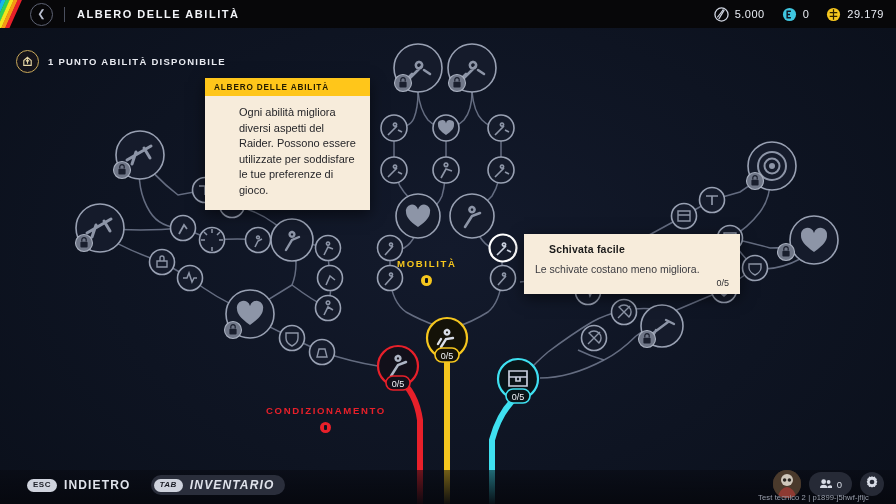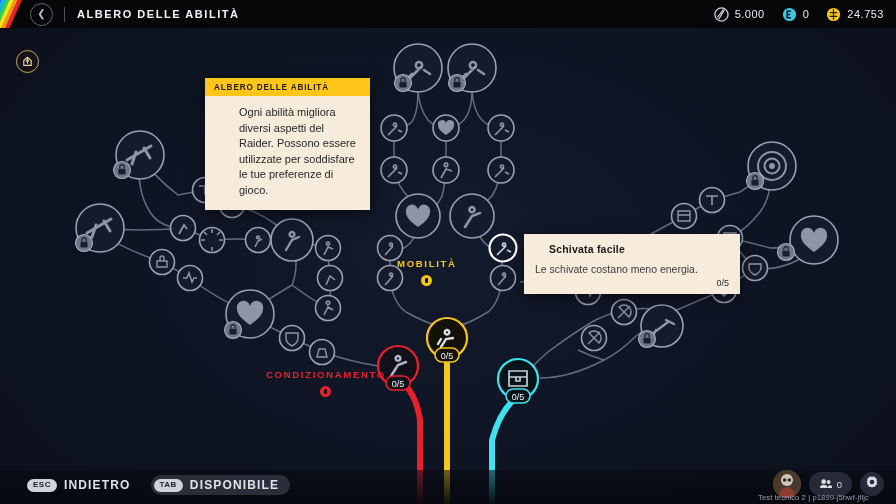--- a/index.html
+++ b/index.html
@@ -56,34 +56,34 @@
 
   
   .branch{position:absolute;z-index:20;text-align:center;}
   .branch .bl{font-size:9.6px;letter-spacing:1.65px;font-weight:bold;white-space:nowrap;}
   .branch .dot{width:11px;height:11px;border-radius:50%;margin:6px auto 0;
     display:flex;align-items:center;justify-content:center;}
   .branch .dot i{width:3px;height:5px;border-radius:1px;background:#0d1220;display:block;}
   #br-mob{left:397px;top:250px;}
   #br-mob .bl{color:#f5c61e;margin-top:8px;}
   #br-mob .dot{background:#f5c61e;}
-  #br-cond{left:266px;top:369px;}
+  #br-cond{left:266px;top:405px;}
   #br-cond .bl{color:#e8202a;}
   #br-cond .dot{background:#e8202a;}
   #br-sop{left:536px;top:387px;}
   #br-sop .bl{color:#3fe0f0;}
   #br-sop .dot{background:#3fe0f0;}
 
   
   .botbar{position:absolute;left:0;bottom:0;width:896px;height:34px;z-index:30;
     background:linear-gradient(to top,rgba(6,8,14,.96),rgba(8,10,18,.55));}
   .keys{position:absolute;left:24px;bottom:9px;display:flex;align-items:center;gap:9px;margin-top:8px;}
   .keychip{display:flex;align-items:center;gap:7px;padding:3px 11px 3px 3px;
     border-radius:12px;}
-  .keychip.hl{background:#2a2e3b;}
+  .keychip.hl{background:#2a2e3b;font-style:italic;}
   .kcap{background:#cfd3dd;color:#1b1d25;font-size:8px;font-weight:bold;
     border-radius:9px;padding:2.5px 6px;letter-spacing:.5px;line-height:1;}
   .klbl{font-size:12px;letter-spacing:1.15px;color:#dfe2ea;font-weight:bold;text-align:right;}
   .profile{position:absolute;right:12px;bottom:6px;display:flex;align-items:center;
     gap:8px;}
   .avatar{width:28px;height:28px;border-radius:50%;overflow:hidden;position:relative;
     background:#3d3128;}
   .pillbtn{height:24px;border-radius:12px;background:#262a36;display:flex;
     align-items:center;gap:5px;padding:0 10px;color:#d8dce6;font-size:9.5px;}
   .circbtn{width:24px;height:24px;border-radius:50%;background:#262a36;
@@ -131,32 +131,33 @@
         </span>
         <span>0</span>
       </div>
       <div class="cur">
         <span class="ic">
           <svg width="15" height="15" viewBox="0 0 16 16">
             <circle cx="8" cy="8" r="7" fill="#f5c61e"></circle>
             <path d="M8 2.5 v11 M4 6 h8 M4 10 h8" stroke="#2b2000" stroke-width="1.3"></path>
           </svg>
         </span>
-        <span>24.753</span>
+        <span>29.179</span>
       </div>
     </div>
   </div>
 
   <div class="pointbar">
     <div class="ring">
       <svg width="13" height="13" viewBox="0 0 14 14">
         <path d="M7 2.5 L11 6 v5.2 H3 V6 Z" fill="none" stroke="#e8d7a6" stroke-width="1.2"></path>
         <path d="M7 5 L7 9.5 M5.4 6.8 L7 5 L8.6 6.8" stroke="#e8d7a6" stroke-width="1.2" fill="none"></path>
       </svg>
     </div>
+    <div class="lbl">1 PUNTO ABILITÀ DISPONIBILE</div>
   </div>
 
   <svg id="tree" viewBox="0 0 896 504">
     <defs>
       <style>
         .lk{stroke:#737b90;stroke-width:1.5;fill:none;opacity:.85}
         .nd{fill:#151b2b;stroke:#99a1b3;stroke-width:1.6}
         .ic{fill:#8d95a7}
         .lockc{fill:#6f7687;stroke:#aab1c0;stroke-width:1.1}
       </style>
@@ -405,33 +406,33 @@
       </div>
   </div>
 
   <div class="tip" id="tip-info">
     <div class="hd">ALBERO DELLE ABILITÀ</div>
     <div class="bd">Ogni abilità migliora diversi aspetti del Raider. Possono essere utilizzate per soddisfare le tue preferenze di gioco.</div>
   </div>
 
   <div class="tip" id="tip-skill">
     <div class="nm">Schivata facile</div>
-    <div class="ds">Le schivate costano meno energia.</div>
+    <div class="ds">Le schivate costano meno migliora.</div>
     <div class="ct">0/5</div>
   </div>
 
   <div class="botbar">
     <div class="keys">
       <div class="keychip">
         <span class="kcap">ESC</span>
         <span class="klbl">INDIETRO</span>
       </div>
       <div class="keychip hl">
         <span class="kcap">TAB</span>
-        <span class="klbl">DISPONIBILE</span>
+        <span class="klbl">INVENTARIO</span>
       </div>
     </div>
 
     <div class="profile">
       <div class="avatar">
         <svg width="28" height="28" viewBox="0 0 28 28">
           <rect width="28" height="28" fill="#4a3a2c"></rect>
           <circle cx="14" cy="10" r="6" fill="#cfc7bb"></circle>
           <circle cx="11.6" cy="10" r="1.8" fill="#2a2622"></circle>
           <circle cx="16.4" cy="10" r="1.8" fill="#2a2622"></circle>

